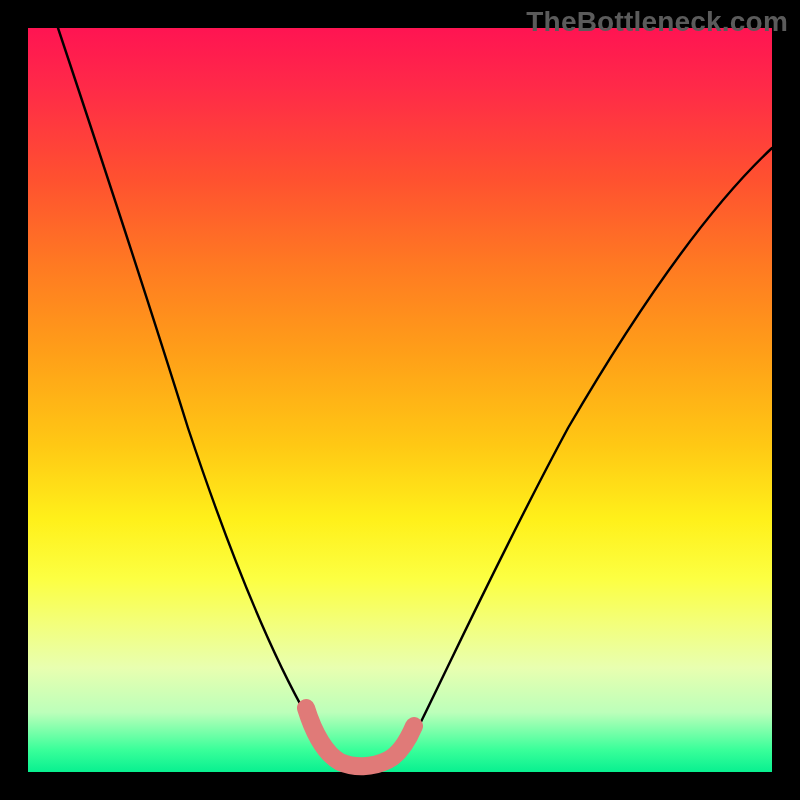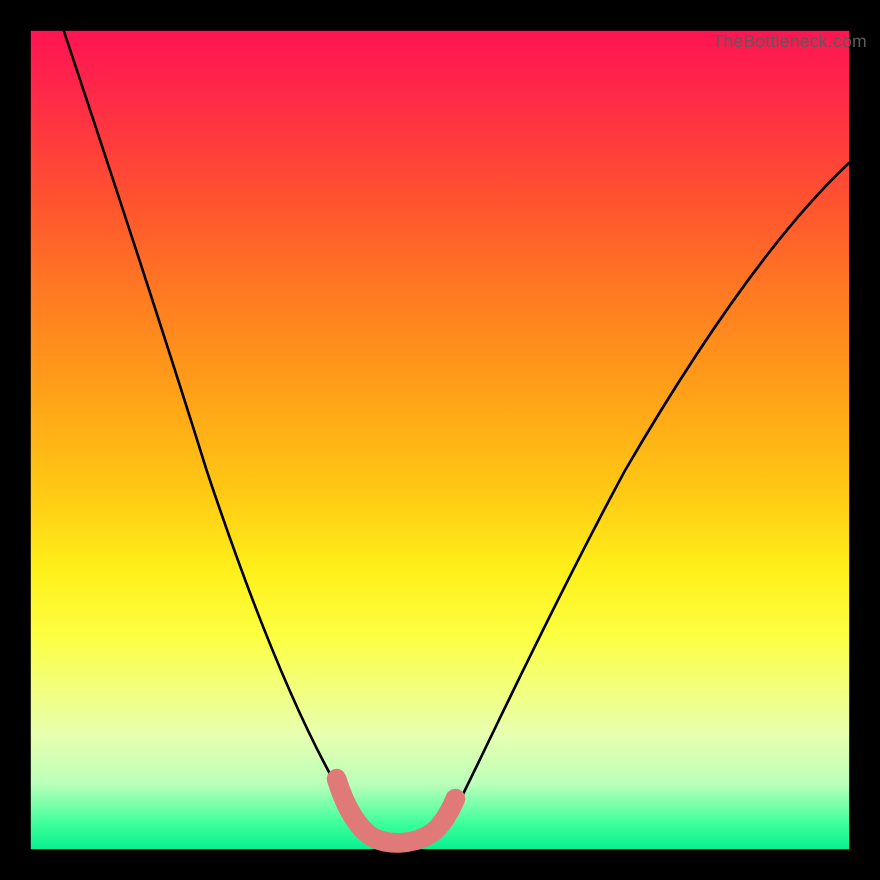--- a/index.html
+++ b/index.html
@@ -15,26 +15,25 @@
     position: relative;
     width: 800px;
     height: 800px;
     background: #000;
   }
   .watermark {
     position: absolute;
     top: 6px;
     right: 12px;
     color: #5b5b5b;
-    font-size: 16px;
-    font-weight: 400;
+    font-size: 28px;
+    font-weight: 700;
     letter-spacing: 0.2px;
     z-index: 5;
     user-select: none;
-    margin-top: 24px;
   }
   .plot-frame {
     position: absolute;
     left: 28px;
     top: 28px;
     width: 744px;
     height: 744px;
     background: #000;
   }
   .plot-bg {

